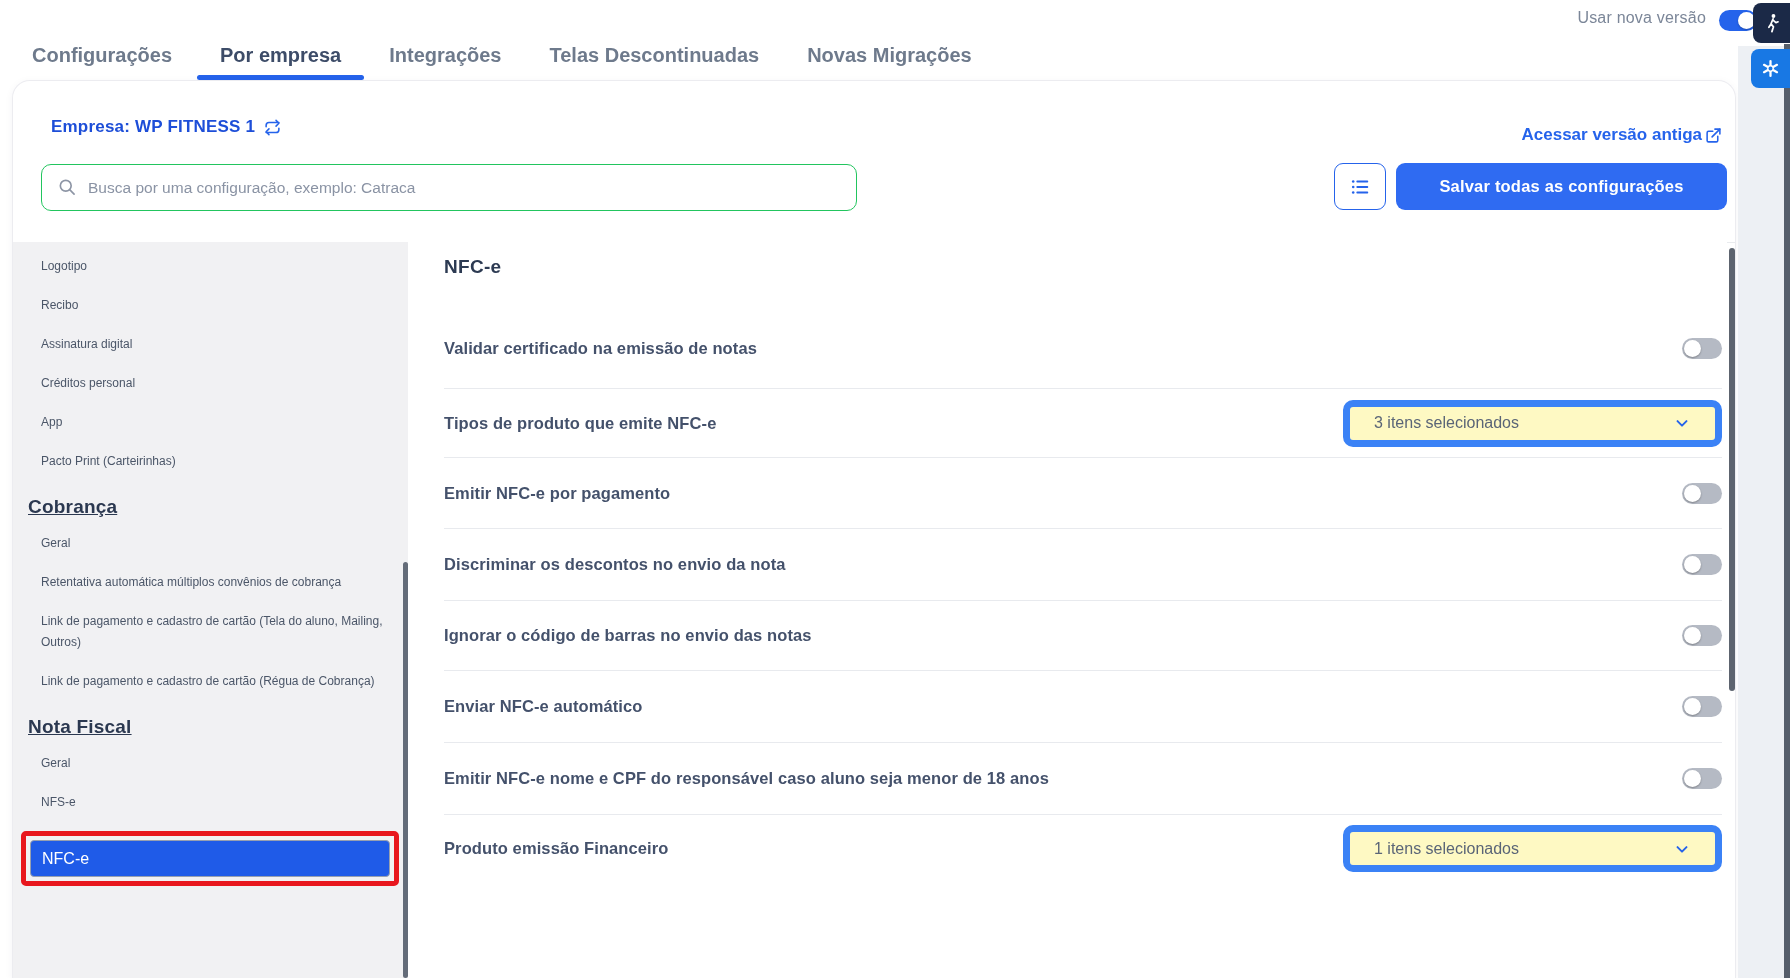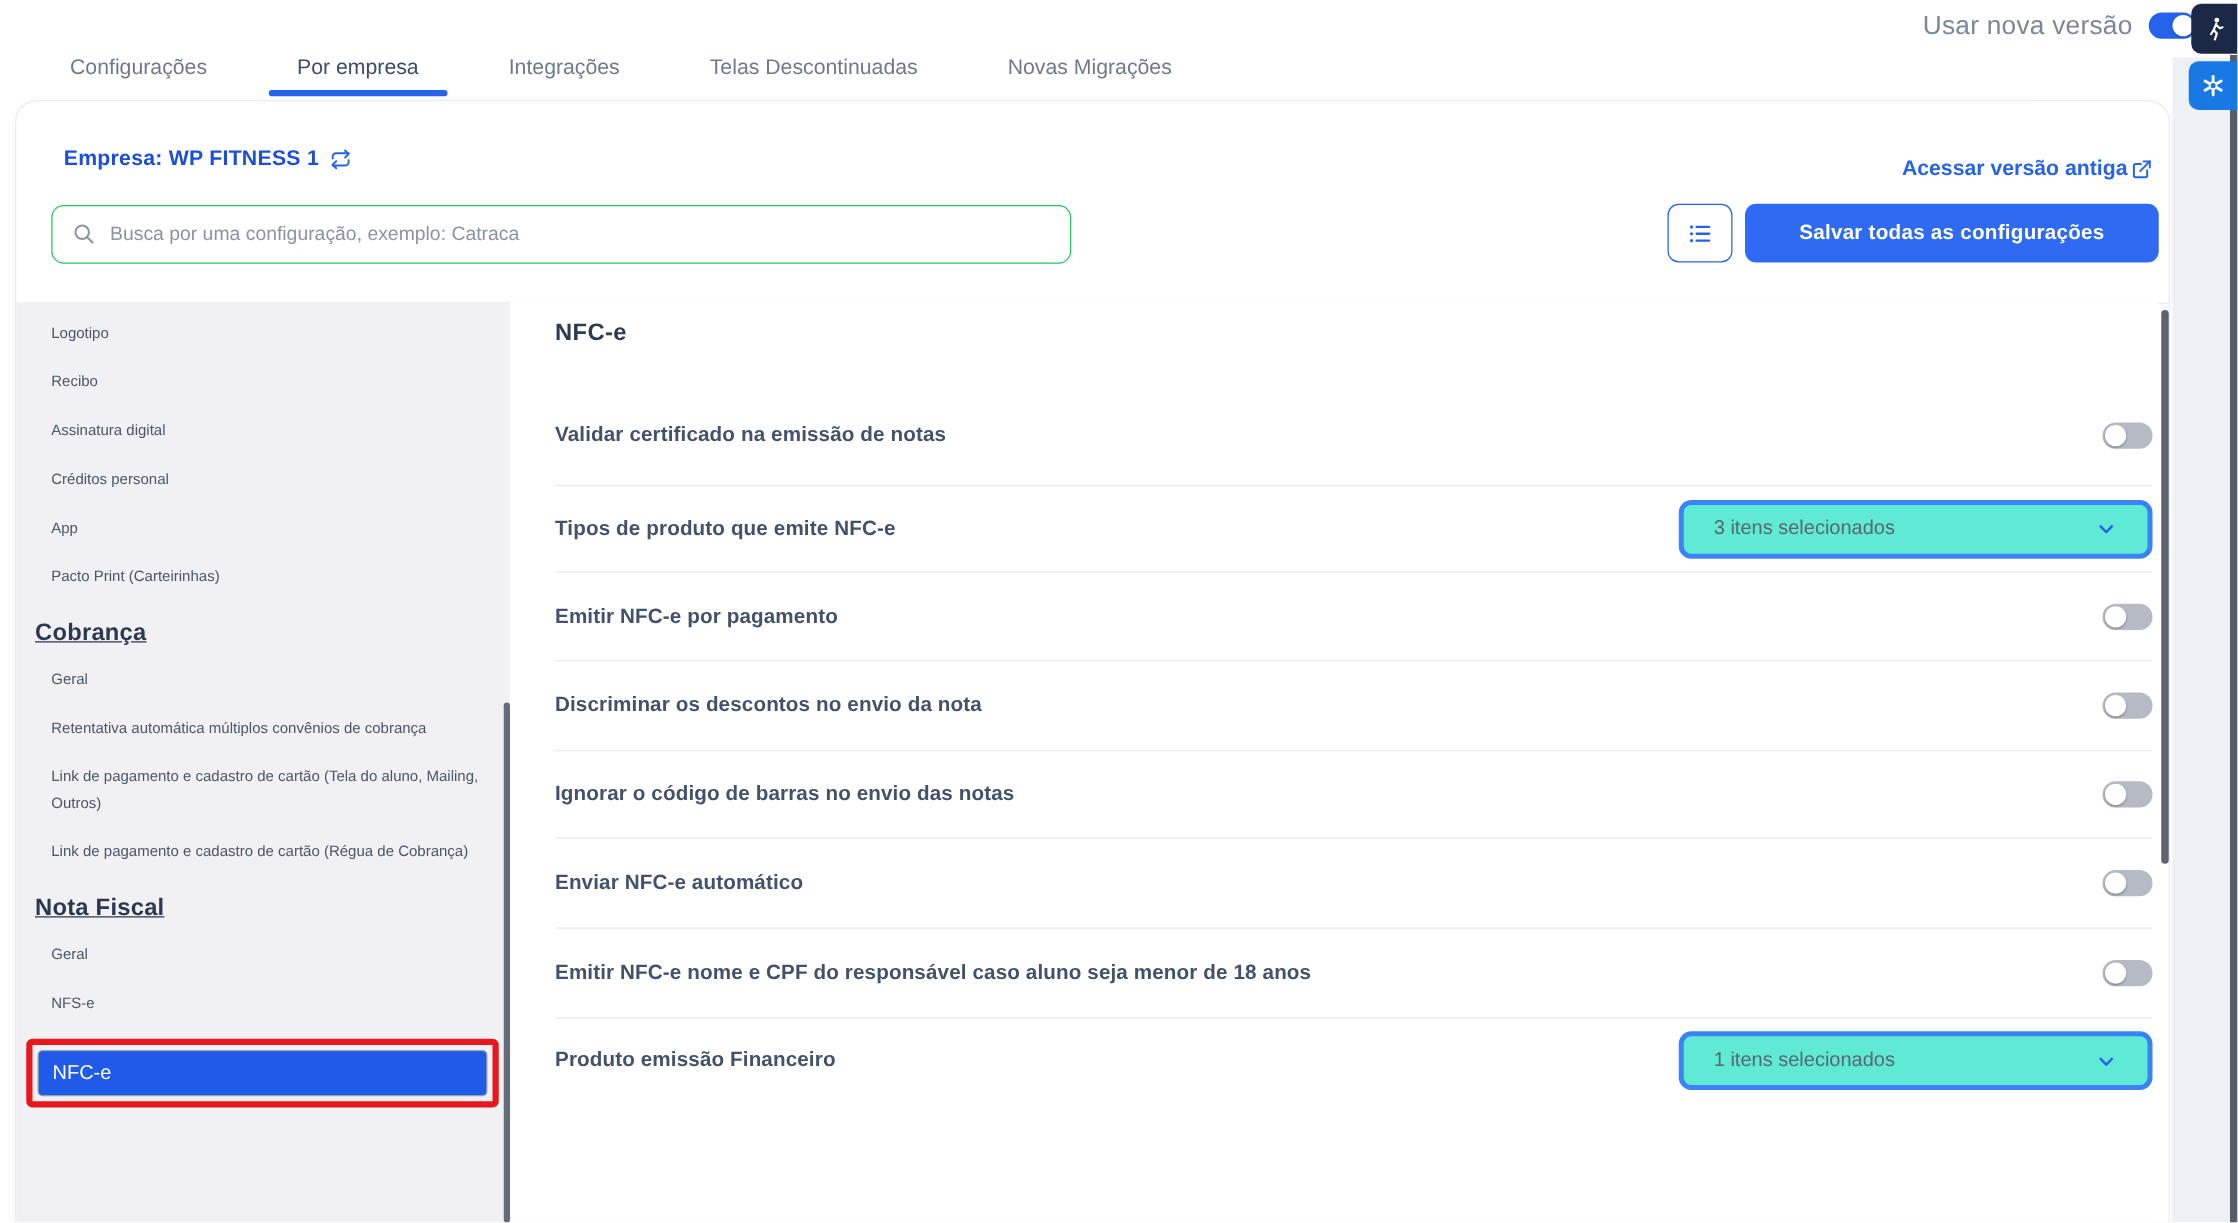--- a/index.html
+++ b/index.html
@@ -5,43 +5,43 @@
   html,body{margin:0;padding:0;}
   body{
     width:1790px;height:978px;overflow:hidden;position:relative;
     background:#ffffff;
     font-family:"Liberation Sans","DejaVu Sans",sans-serif;
     -webkit-font-smoothing:antialiased;
   }
   
   .topbar-label{
     position:absolute;top:9px;right:84px;
-    font-size:21px;color:#7b8698;letter-spacing:.2px;
+    font-size:16px;color:#7b8698;letter-spacing:.2px;
   }
   .top-toggle{
     position:absolute;left:1719px;top:10px;width:38px;height:21px;
     background:#2563eb;border-radius:11px;cursor:pointer;
   }
   .top-toggle .knob{
     position:absolute;top:2px;right:2px;width:17px;height:17px;border-radius:50%;
     background:#fff;box-shadow:0 1px 2px rgba(0,0,0,.25);
   }
   .ext-icon{
     position:absolute;display:flex;align-items:center;justify-content:center;
     cursor:pointer;z-index:30;
   }
   .ext-person{left:1753px;top:3px;width:37px;height:40px;background:#1b2947;border-radius:8px 0 0 8px;}
   .ext-gpt{left:1751px;top:49px;width:39px;height:39px;background:#1878e4;border-radius:8px 0 0 8px;}
   
   .tabs{
     position:absolute;left:32px;top:44px;display:flex;gap:48px;align-items:flex-start;
   }
   .tab{
-    font-size:17px;font-weight:normal;color:#6e7a8c;padding-bottom:13px;cursor:pointer;
-    position:relative;white-space:nowrap;margin-left:24px;
+    font-size:20px;font-weight:bold;color:#6e7a8c;padding-bottom:13px;cursor:pointer;
+    position:relative;white-space:nowrap;
   }
   .tab.active{color:#3d4c68;}
   .tab.active::after{
     content:"";position:absolute;left:-23px;right:-23px;bottom:0;height:5px;
     background:#2563eb;border-radius:4px;
   }
   
   .right-gutter{
     position:absolute;top:46px;bottom:0;left:1738px;width:52px;background:#edf0f4;z-index:5;
   }
@@ -126,21 +126,21 @@
   .toggle{
     position:relative;width:40px;height:21px;border-radius:11px;background:#b5bac4;
     cursor:pointer;flex:none;
   }
   .toggle .knob{
     position:absolute;top:2px;left:2px;width:17px;height:17px;border-radius:50%;
     background:#fff;box-shadow:0 1px 2px rgba(0,0,0,.3);
   }
   .select-box{
     width:379px;height:47px;box-sizing:border-box;flex:none;
-    border:4px solid #3b82f6;border-radius:10px;background:#5eead4;cursor:pointer;
+    border:7px solid #3b82f6;border-radius:10px;background:#fef9c3;cursor:pointer;
     display:flex;align-items:center;justify-content:space-between;
     padding:0 24px 0 24px;
   }
   .select-value{font-size:16px;color:#5a6577;}
   .content-thumb{
     position:absolute;left:1716px;top:167px;width:6px;height:443px;
     background:#5d646f;border-radius:3px;z-index:4;
   }
   svg{display:block;}
 </style>

